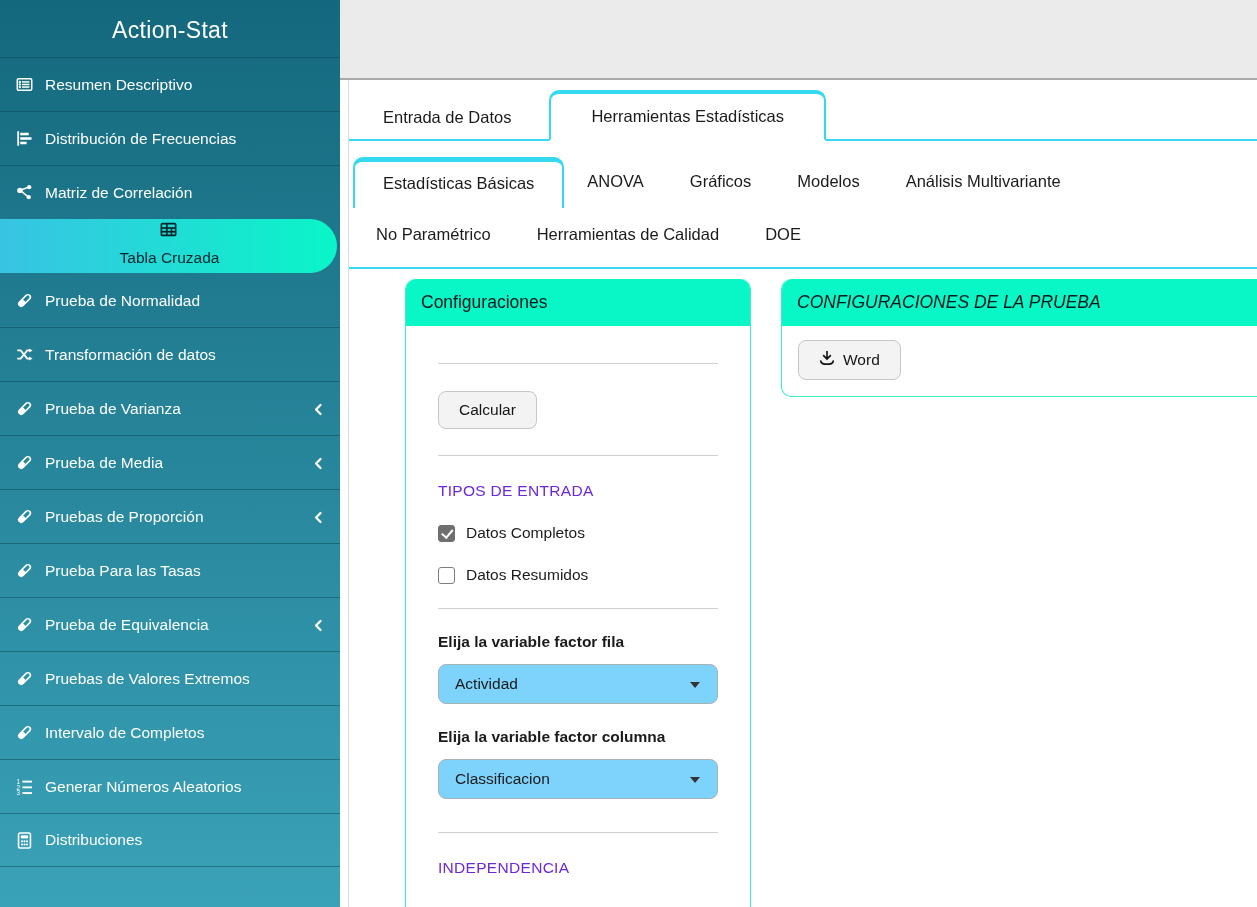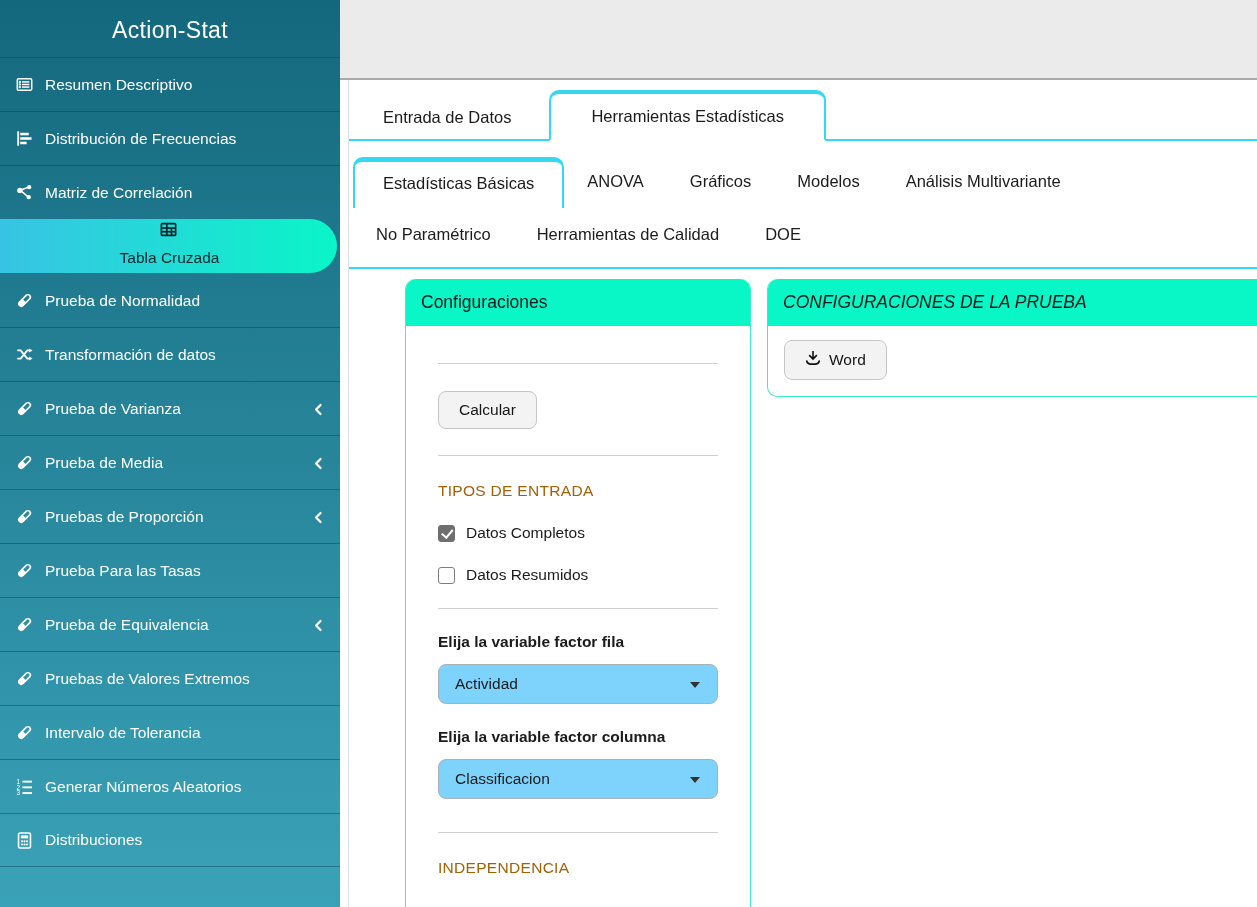--- a/index.html
+++ b/index.html
@@ -59,21 +59,21 @@
   }
 
   .tabs2 { display:flex; flex-wrap:wrap; align-items:flex-start; border-bottom:2px solid var(--accent);
            margin-top:16px; padding:0 40px 8px 4px; row-gap:2px; }
   .tab2 { padding:15px 23px; font-size:16.5px; white-space:nowrap; cursor:pointer; }
   .tab2.active {
     background:#fff; border:2px solid var(--accent); border-top:5px solid var(--accent); border-bottom:none;
     border-radius:10px 10px 0 0; padding:12px 28px 15px;
   }
 
-  .panels { display:flex; align-items:flex-start; gap:16px; margin:10px 0 0 15px; flex:1; min-height:0;padding-left:41px; }
+  .panels { display:flex; align-items:flex-start; gap:30px; margin:10px 0 0 15px; flex:1; min-height:0;padding-left:41px; }
 
   .panel { border:1.5px solid var(--panel-border); border-top:none; background:#fff; }
   .panel-header {
     background:var(--panel-green); color:#04181c; font-size:17.5px;
     padding:13px 15px; border-radius:10px 10px 0 0;
   }
   .panel-left { width:346px; flex:0 0 346px; border-radius:10px; height:640px; }
   .panel-left .panel-body { padding:0 32px 20px; }
   .panel-right { flex:1; border-right:none; border-radius:10px 0 0 10px; }
   .panel-right .panel-header { border-radius:10px 0 0 0;font-style:italic; }
@@ -87,21 +87,21 @@
 
   .btn {
     display:inline-flex; align-items:center; gap:8px;
     background:#f3f3f3; border:1px solid #c6c6c6; border-radius:8px;
     font-size:15.5px; color:#161616; padding:9px 20px; cursor:pointer;
     font-family:inherit;
   }
   .btn svg { width:16px; height:16px; }
   .btn-calc { margin-top:27px; }
 
-  .section-heading { font-size:15.5px; letter-spacing:.3px; margin-top:26px; color:#a16207; }
+  .section-heading { font-size:15.5px; letter-spacing:.3px; margin-top:26px; color:#6d28d9; }
 
   .cb-row { display:flex; align-items:center; gap:11px; margin-top:24px; cursor:pointer; }
   .cb { width:17px; height:17px; border:1.5px solid #7e7e7e; border-radius:3px; background:#fff; position:relative; flex:0 0 17px; }
   .cb.checked { background:#6f6f6f; border-color:#6f6f6f; }
   .cb.checked::after {
     content:""; position:absolute; left:5.2px; top:1.8px; width:4.5px; height:8.5px;
     border-right:2px solid #fff; border-bottom:2px solid #fff; transform:rotate(40deg);
   }
   .cb-label { font-size:15.5px; }
 
@@ -275,21 +275,21 @@
         </div>
         <div class="side-item">
           <span class="ic">
             <svg viewBox="0 0 16 16">
               <g transform="rotate(45 8 8)">
                 <rect x="5.7" y="1.2" width="4.6" height="13.4" rx="2.3" fill="none" stroke="currentColor" stroke-width="1.5"></rect>
                 <path d="M5.7 8.2h4.6v4.1a2.3 2.3 0 0 1-4.6 0z" fill="currentColor"></path>
               </g>
             </svg>
           </span>
-          <span>Intervalo de Tolerancia</span>
+          <span>Intervalo de Completos</span>
         </div>
         <div class="side-item">
           <span class="ic">
             <svg viewBox="0 0 16 16">
               <text x="0.4" y="5.4" font-size="6" fill="currentColor">1</text>
               <text x="0.4" y="11" font-size="6" fill="currentColor">2</text>
               <text x="0.4" y="16.4" font-size="6" fill="currentColor">3</text>
               <g stroke="currentColor" stroke-width="1.8">
                 <line x1="6" y1="3.4" x2="15" y2="3.4"></line>
                 <line x1="6" y1="8.8" x2="15" y2="8.8"></line>

